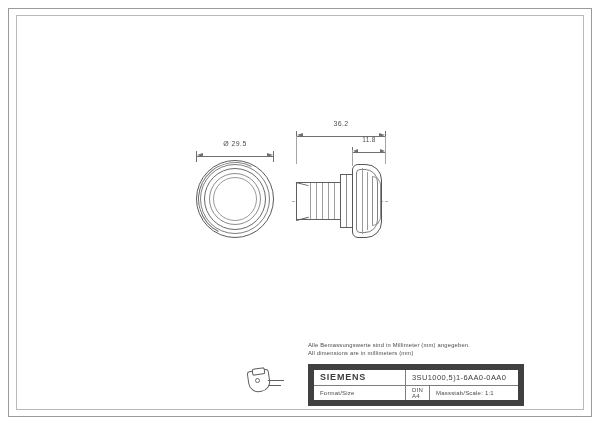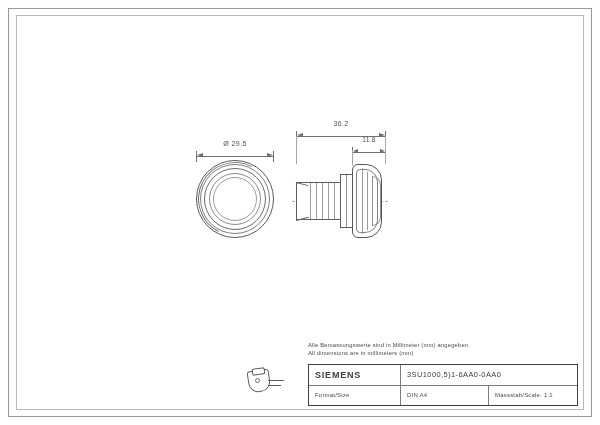--- a/index.html
+++ b/index.html
@@ -288,23 +288,23 @@
     line-height: 8px;
     color: #4a4a4a;
     letter-spacing: 0.2px;
   }
 
   
   .title-block {
     position: absolute;
     left: 308px;
     top: 364px;
-    width: 270px;
+    width: 216px;
     height: 42px;
-    border: 1px solid #404040;
+    border: 6px solid #404040;
     box-sizing: border-box;
     display: flex;
     flex-direction: column;
   }
   .tb-row {
     display: flex;
     flex: 1;
     border-bottom: 1px solid #7d7d7d;
   }
   .tb-row:last-child { border-bottom: none; }

